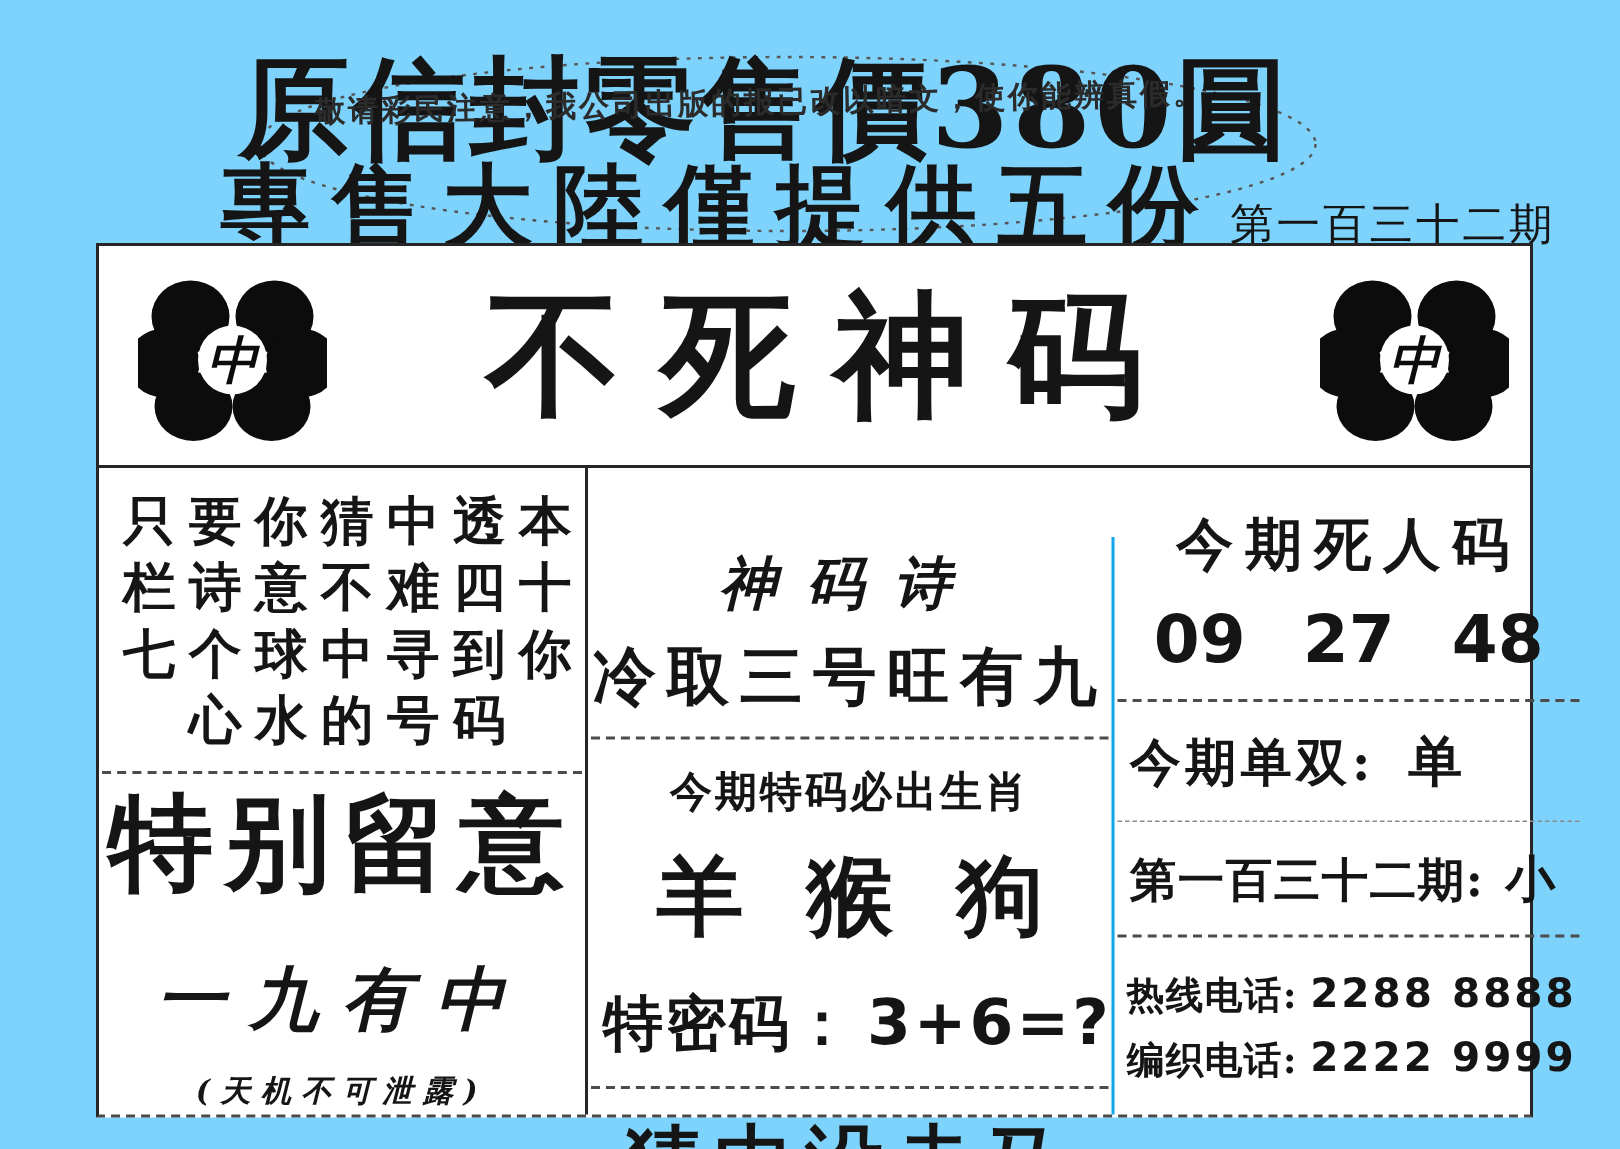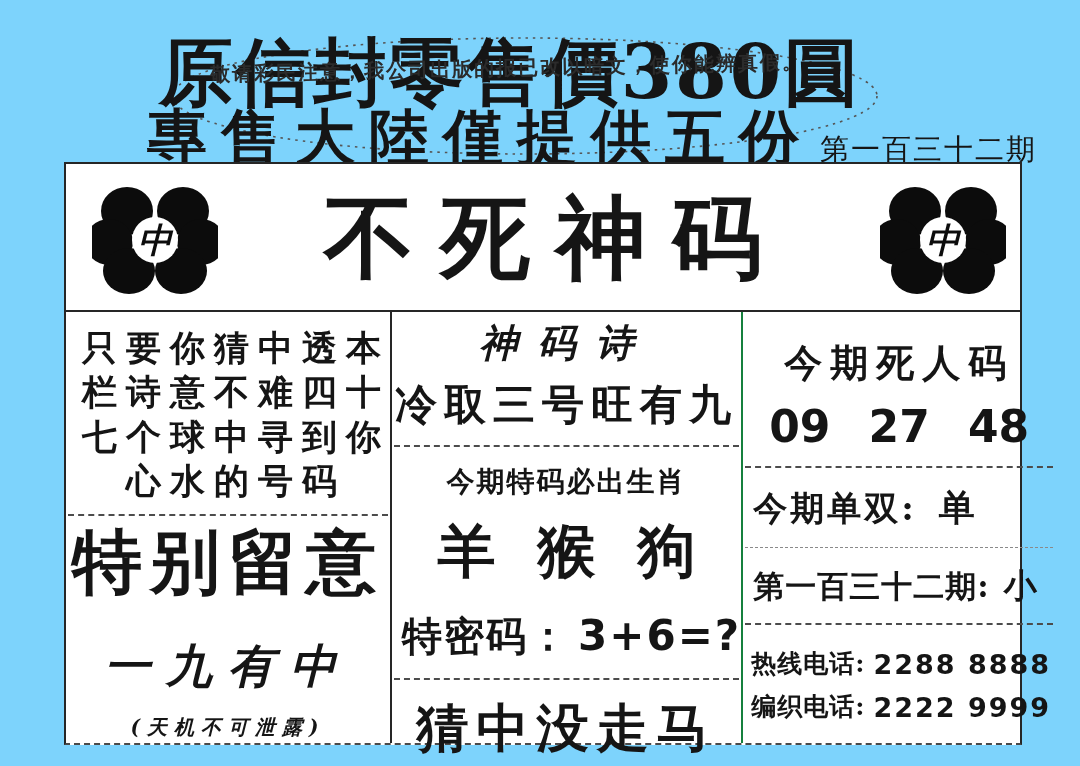--- a/index.html
+++ b/index.html
@@ -51,21 +51,21 @@
   .flower.right{right:14px;}
   .main-title{
     font-size:90px;font-weight:bold;letter-spacing:26px;
     white-space:nowrap;line-height:1;padding-left:26px;
   }
 
   
   .columns{position:absolute;top:148px;left:0;right:0;bottom:0;display:flex;}
   .col{position:relative;box-sizing:border-box;}
   .col-left{width:333px;border-right:2px solid #262626;}
-  .col-mid{width:406px;border-right:2px solid #15803d;}
+  .col-mid{width:406px;border-right:2px solid #0ea5e9;margin-top:46px;}
   .col-right{flex:1;}
 
   .hdiv{border-bottom:2px dashed #4c4c4c;margin:0 2px;}
   .hdiv.faint{border-bottom:1px dashed #8a8a8a;}
 
   
   .poem{padding:14px 0 10px 16px;text-align:center;}
   .poem-line{font-size:35px;font-weight:bold;letter-spacing:9px;line-height:1.27;white-space:nowrap;}
   .attn-title{
     text-align:center;font-size:70px;font-weight:bold;letter-spacing:8px;
@@ -122,21 +122,21 @@
     font-size:44px;font-weight:900;
   }
   .kv{
     display:flex;align-items:baseline;padding:16px 8px 14px 10px;white-space:nowrap;
   }
   .kv-label{font-size:34px;font-weight:bold;letter-spacing:3px;}
   .kv-value{font-size:36px;font-weight:bold;margin-left:22px;}
   .kv.small .kv-label{font-size:31px;letter-spacing:1px;}
   .kv.small .kv-value{font-size:33px;margin-left:14px;}
   .phone{
-    display:flex;align-items:flex-end;padding:10px 4px 0 8px;white-space:nowrap;
+    display:flex;align-items:flex-start;padding:10px 4px 0 8px;white-space:nowrap;
   }
   .phone-label{font-size:25px;font-weight:bold;letter-spacing:1px;}
   .phone-number{
     font-family:"DejaVu Sans","Liberation Sans",sans-serif;
     font-size:27px;font-weight:900;letter-spacing:2px;margin-left:8px;
   }
   .phones{padding-top:12px;}
 </style>
 </head>
 <body>

